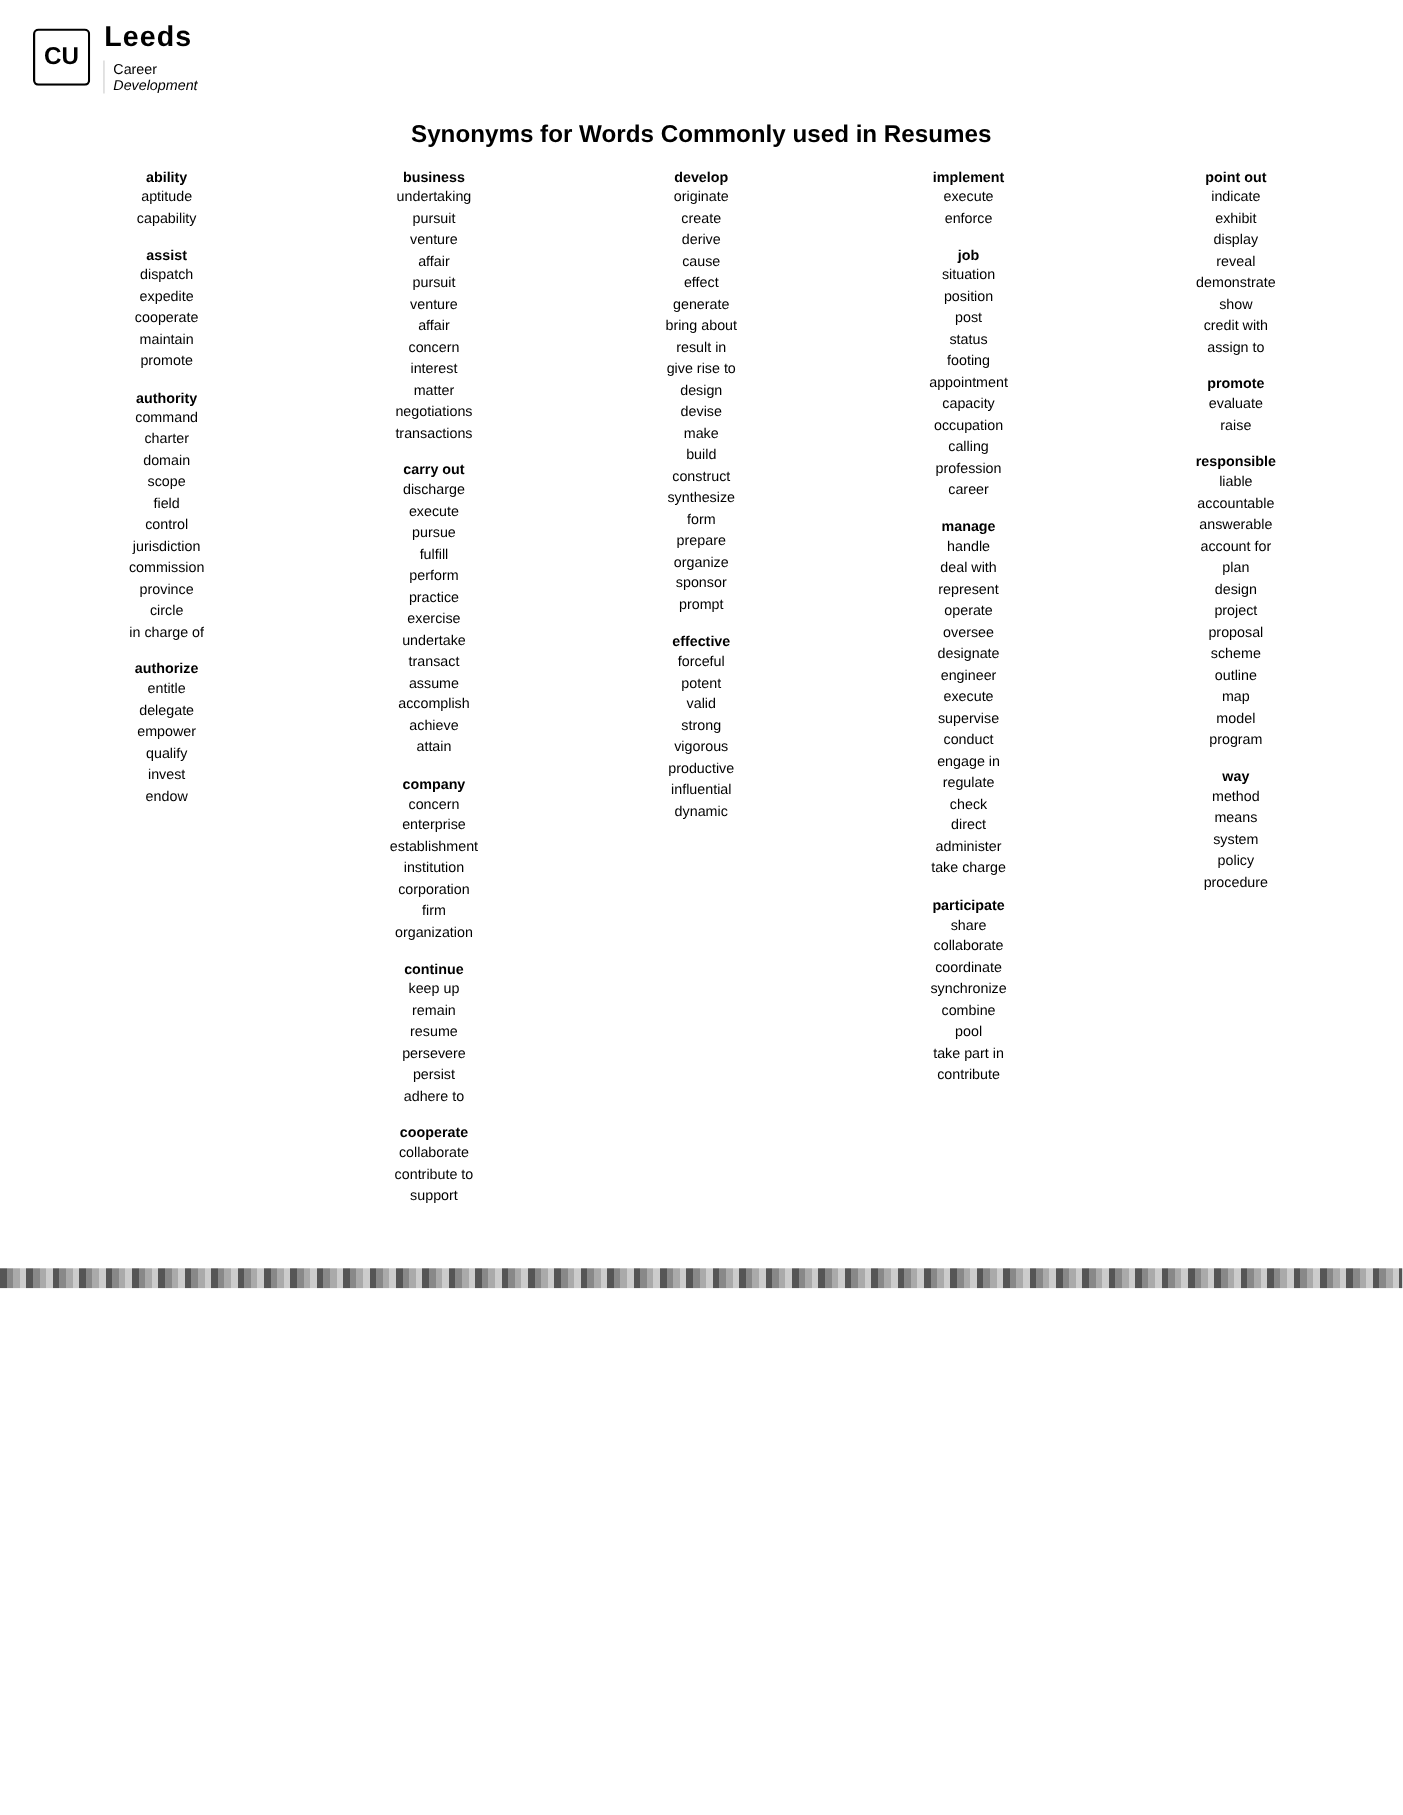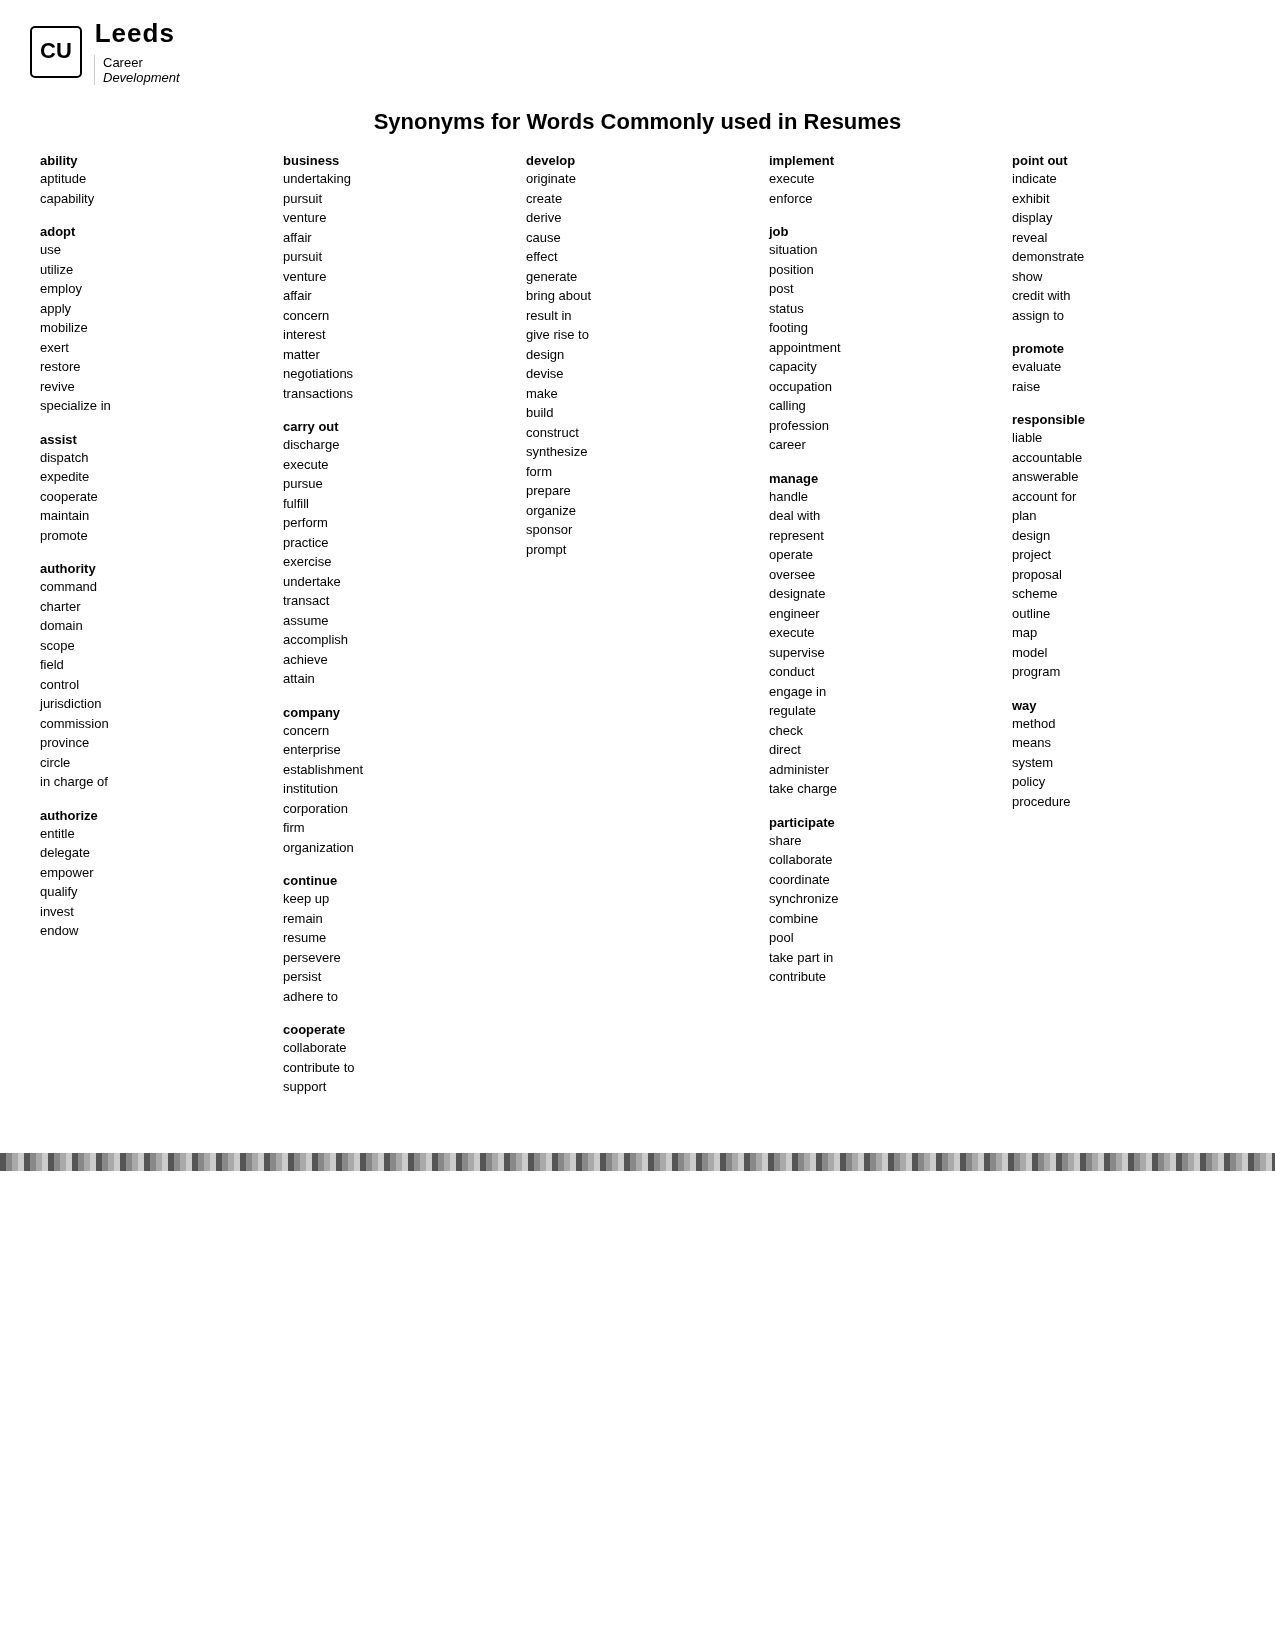--- a/index.html
+++ b/index.html
@@ -69,20 +69,21 @@
       gap: 0;
     }
 
     .column {
       flex: 1;
       padding: 0 10px;
     }
 
     .word-group {
       margin-bottom: 16px;
+      text-align: center;
     }
 
     .word-group .headword {
       font-weight: bold;
       font-size: 13px;
       display: block;
       margin-bottom: 1px;
     }
 
     .word-group .synonym {
@@ -128,32 +129,20 @@
 </div>
 
 <div class="page-title">Synonyms for Words Commonly used in Resumes</div>
 
 <div class="content" id="content-area">
 <div class="column">
       <div class="word-group">
         <span class="headword">ability</span>
         <span class="synonym">aptitude</span>
         <span class="synonym">capability</span>
-      </div>
-      <div class="word-group">
-        <span class="headword">adopt</span>
-        <span class="synonym">use</span>
-        <span class="synonym">utilize</span>
-        <span class="synonym">employ</span>
-        <span class="synonym">apply</span>
-        <span class="synonym">mobilize</span>
-        <span class="synonym">exert</span>
-        <span class="synonym">restore</span>
-        <span class="synonym">revive</span>
-        <span class="synonym">specialize in</span>
       </div>
       <div class="word-group">
         <span class="headword">assist</span>
         <span class="synonym">dispatch</span>
         <span class="synonym">expedite</span>
         <span class="synonym">cooperate</span>
         <span class="synonym">maintain</span>
         <span class="synonym">promote</span>
       </div>
       <div class="word-group">
@@ -255,20 +244,31 @@
         <span class="synonym">make</span>
         <span class="synonym">build</span>
         <span class="synonym">construct</span>
         <span class="synonym">synthesize</span>
         <span class="synonym">form</span>
         <span class="synonym">prepare</span>
         <span class="synonym">organize</span>
         <span class="synonym">sponsor</span>
         <span class="synonym">prompt</span>
       </div>
+      <div class="word-group">
+        <span class="headword">effective</span>
+        <span class="synonym">forceful</span>
+        <span class="synonym">potent</span>
+        <span class="synonym">valid</span>
+        <span class="synonym">strong</span>
+        <span class="synonym">vigorous</span>
+        <span class="synonym">productive</span>
+        <span class="synonym">influential</span>
+        <span class="synonym">dynamic</span>
+      </div>
     </div>
     <div class="column">
       <div class="word-group">
         <span class="headword">implement</span>
         <span class="synonym">execute</span>
         <span class="synonym">enforce</span>
       </div>
       <div class="word-group">
         <span class="headword">job</span>
         <span class="synonym">situation</span>

